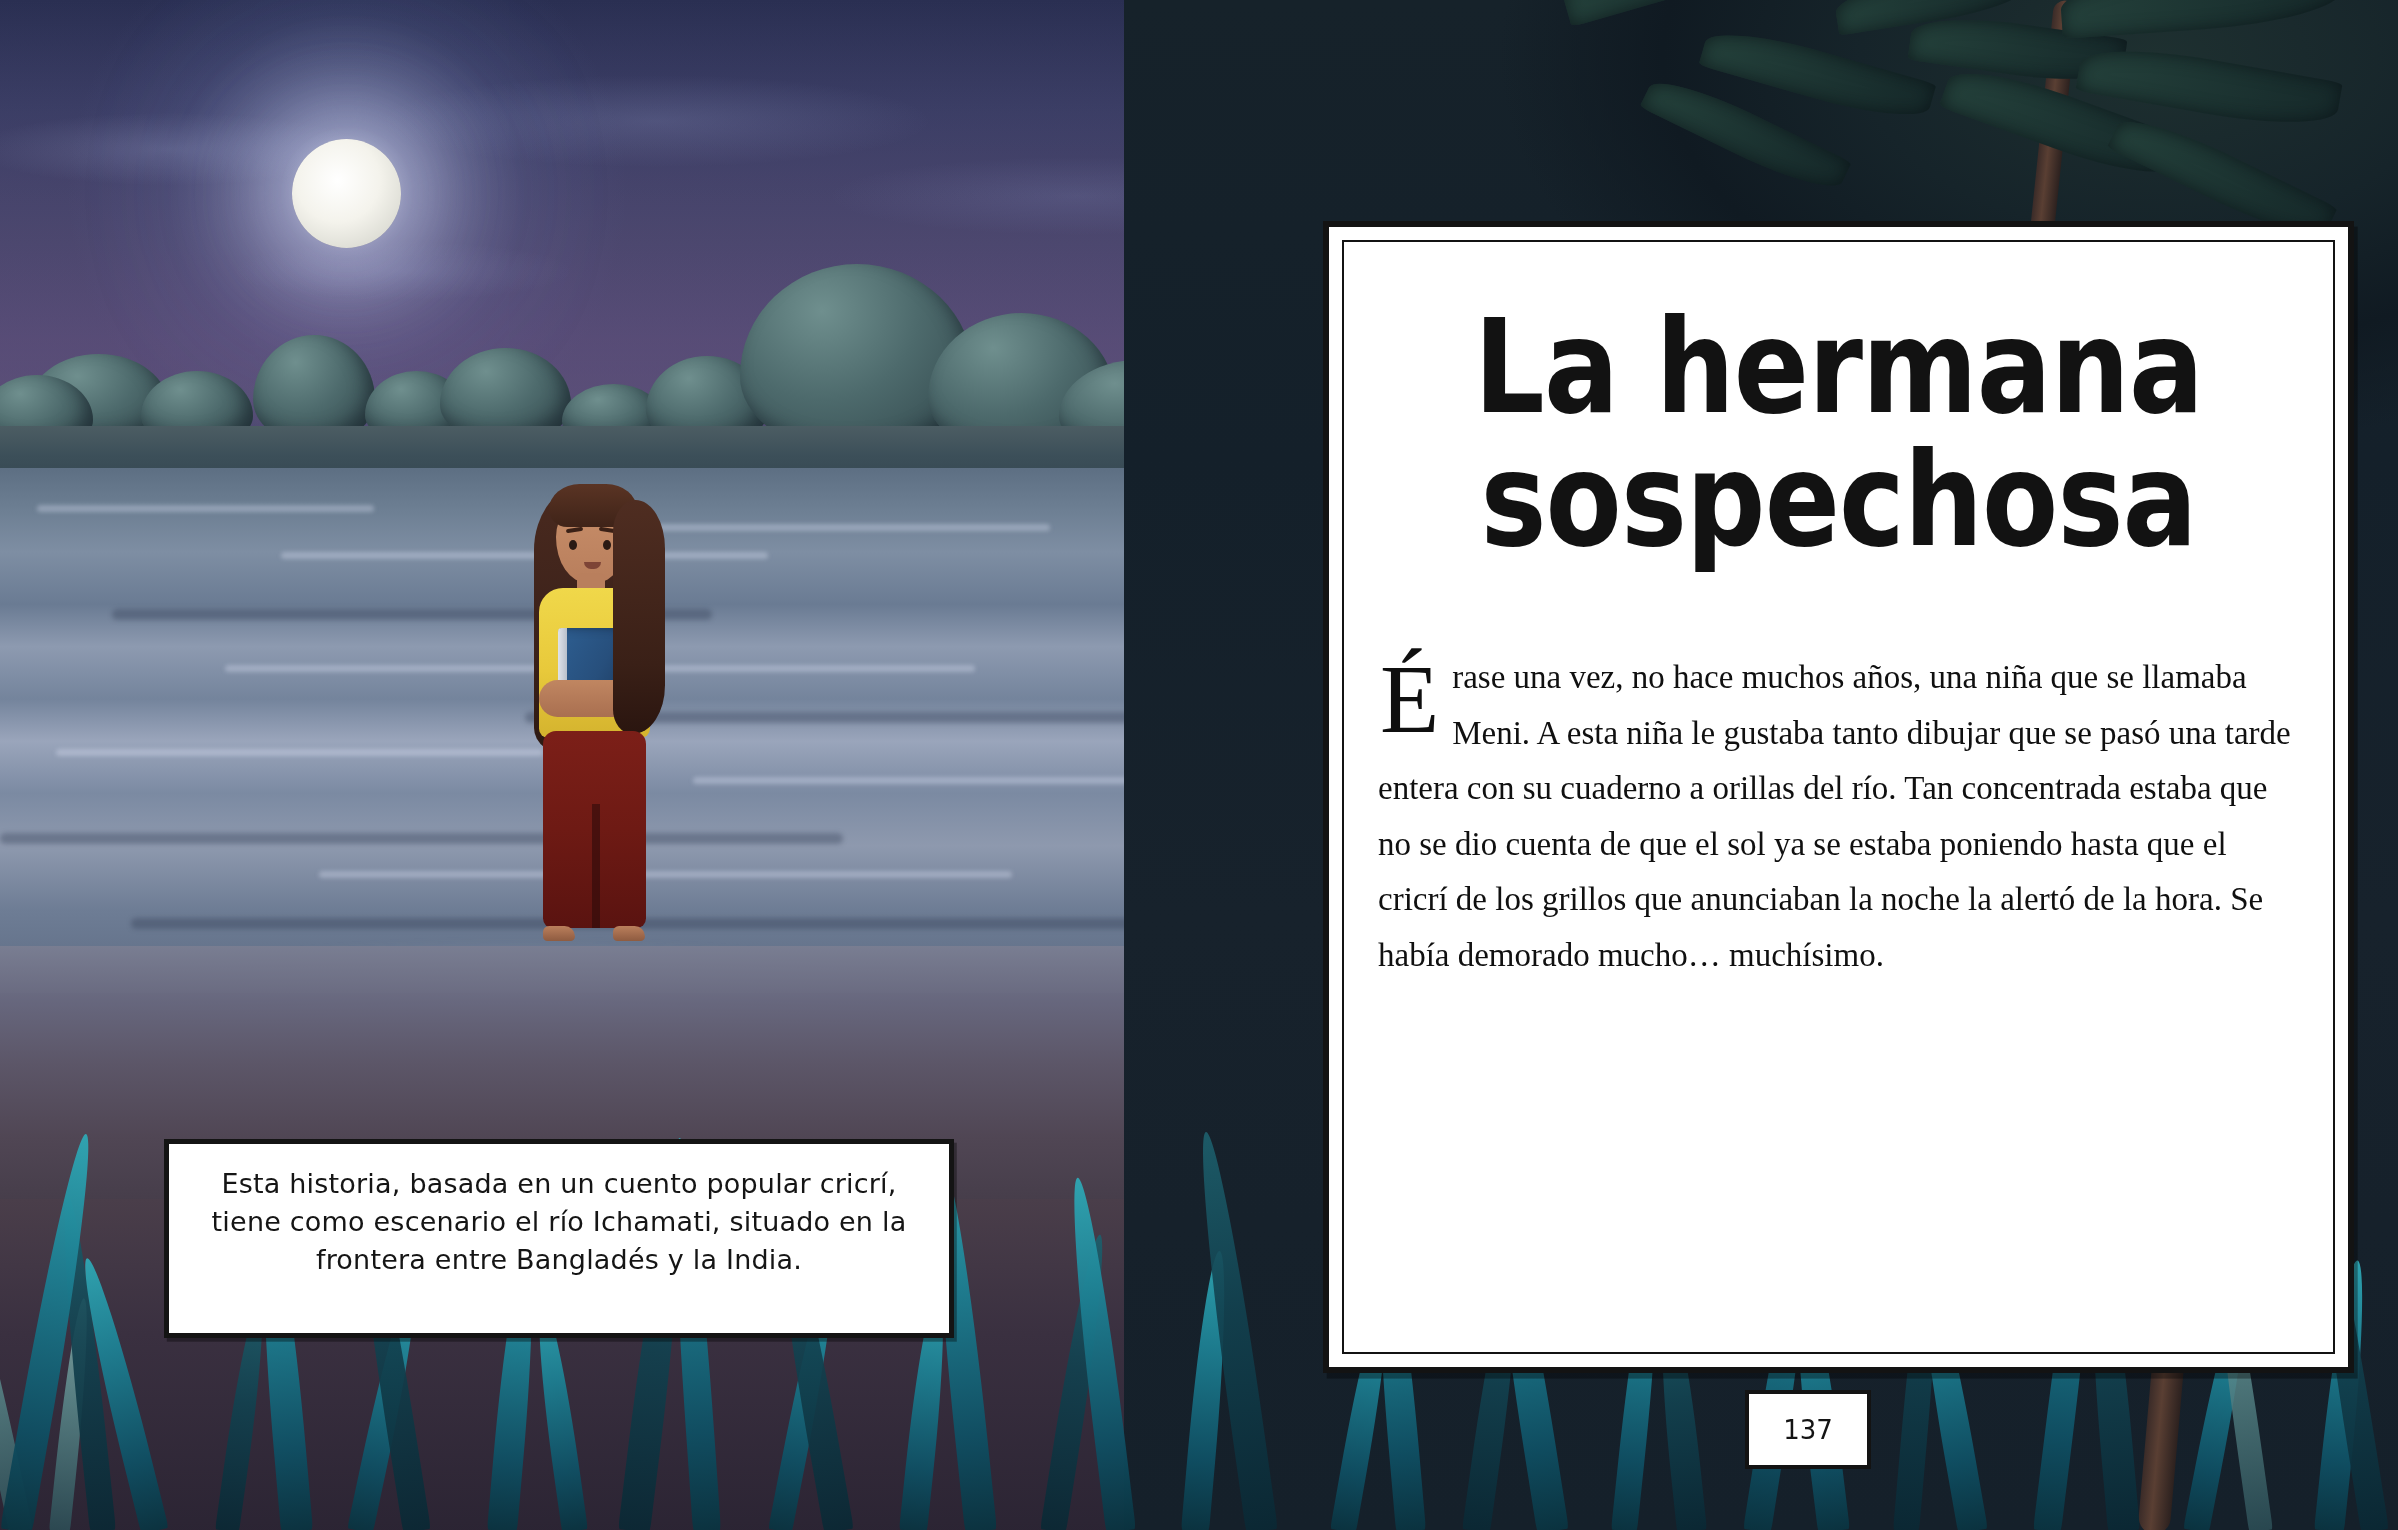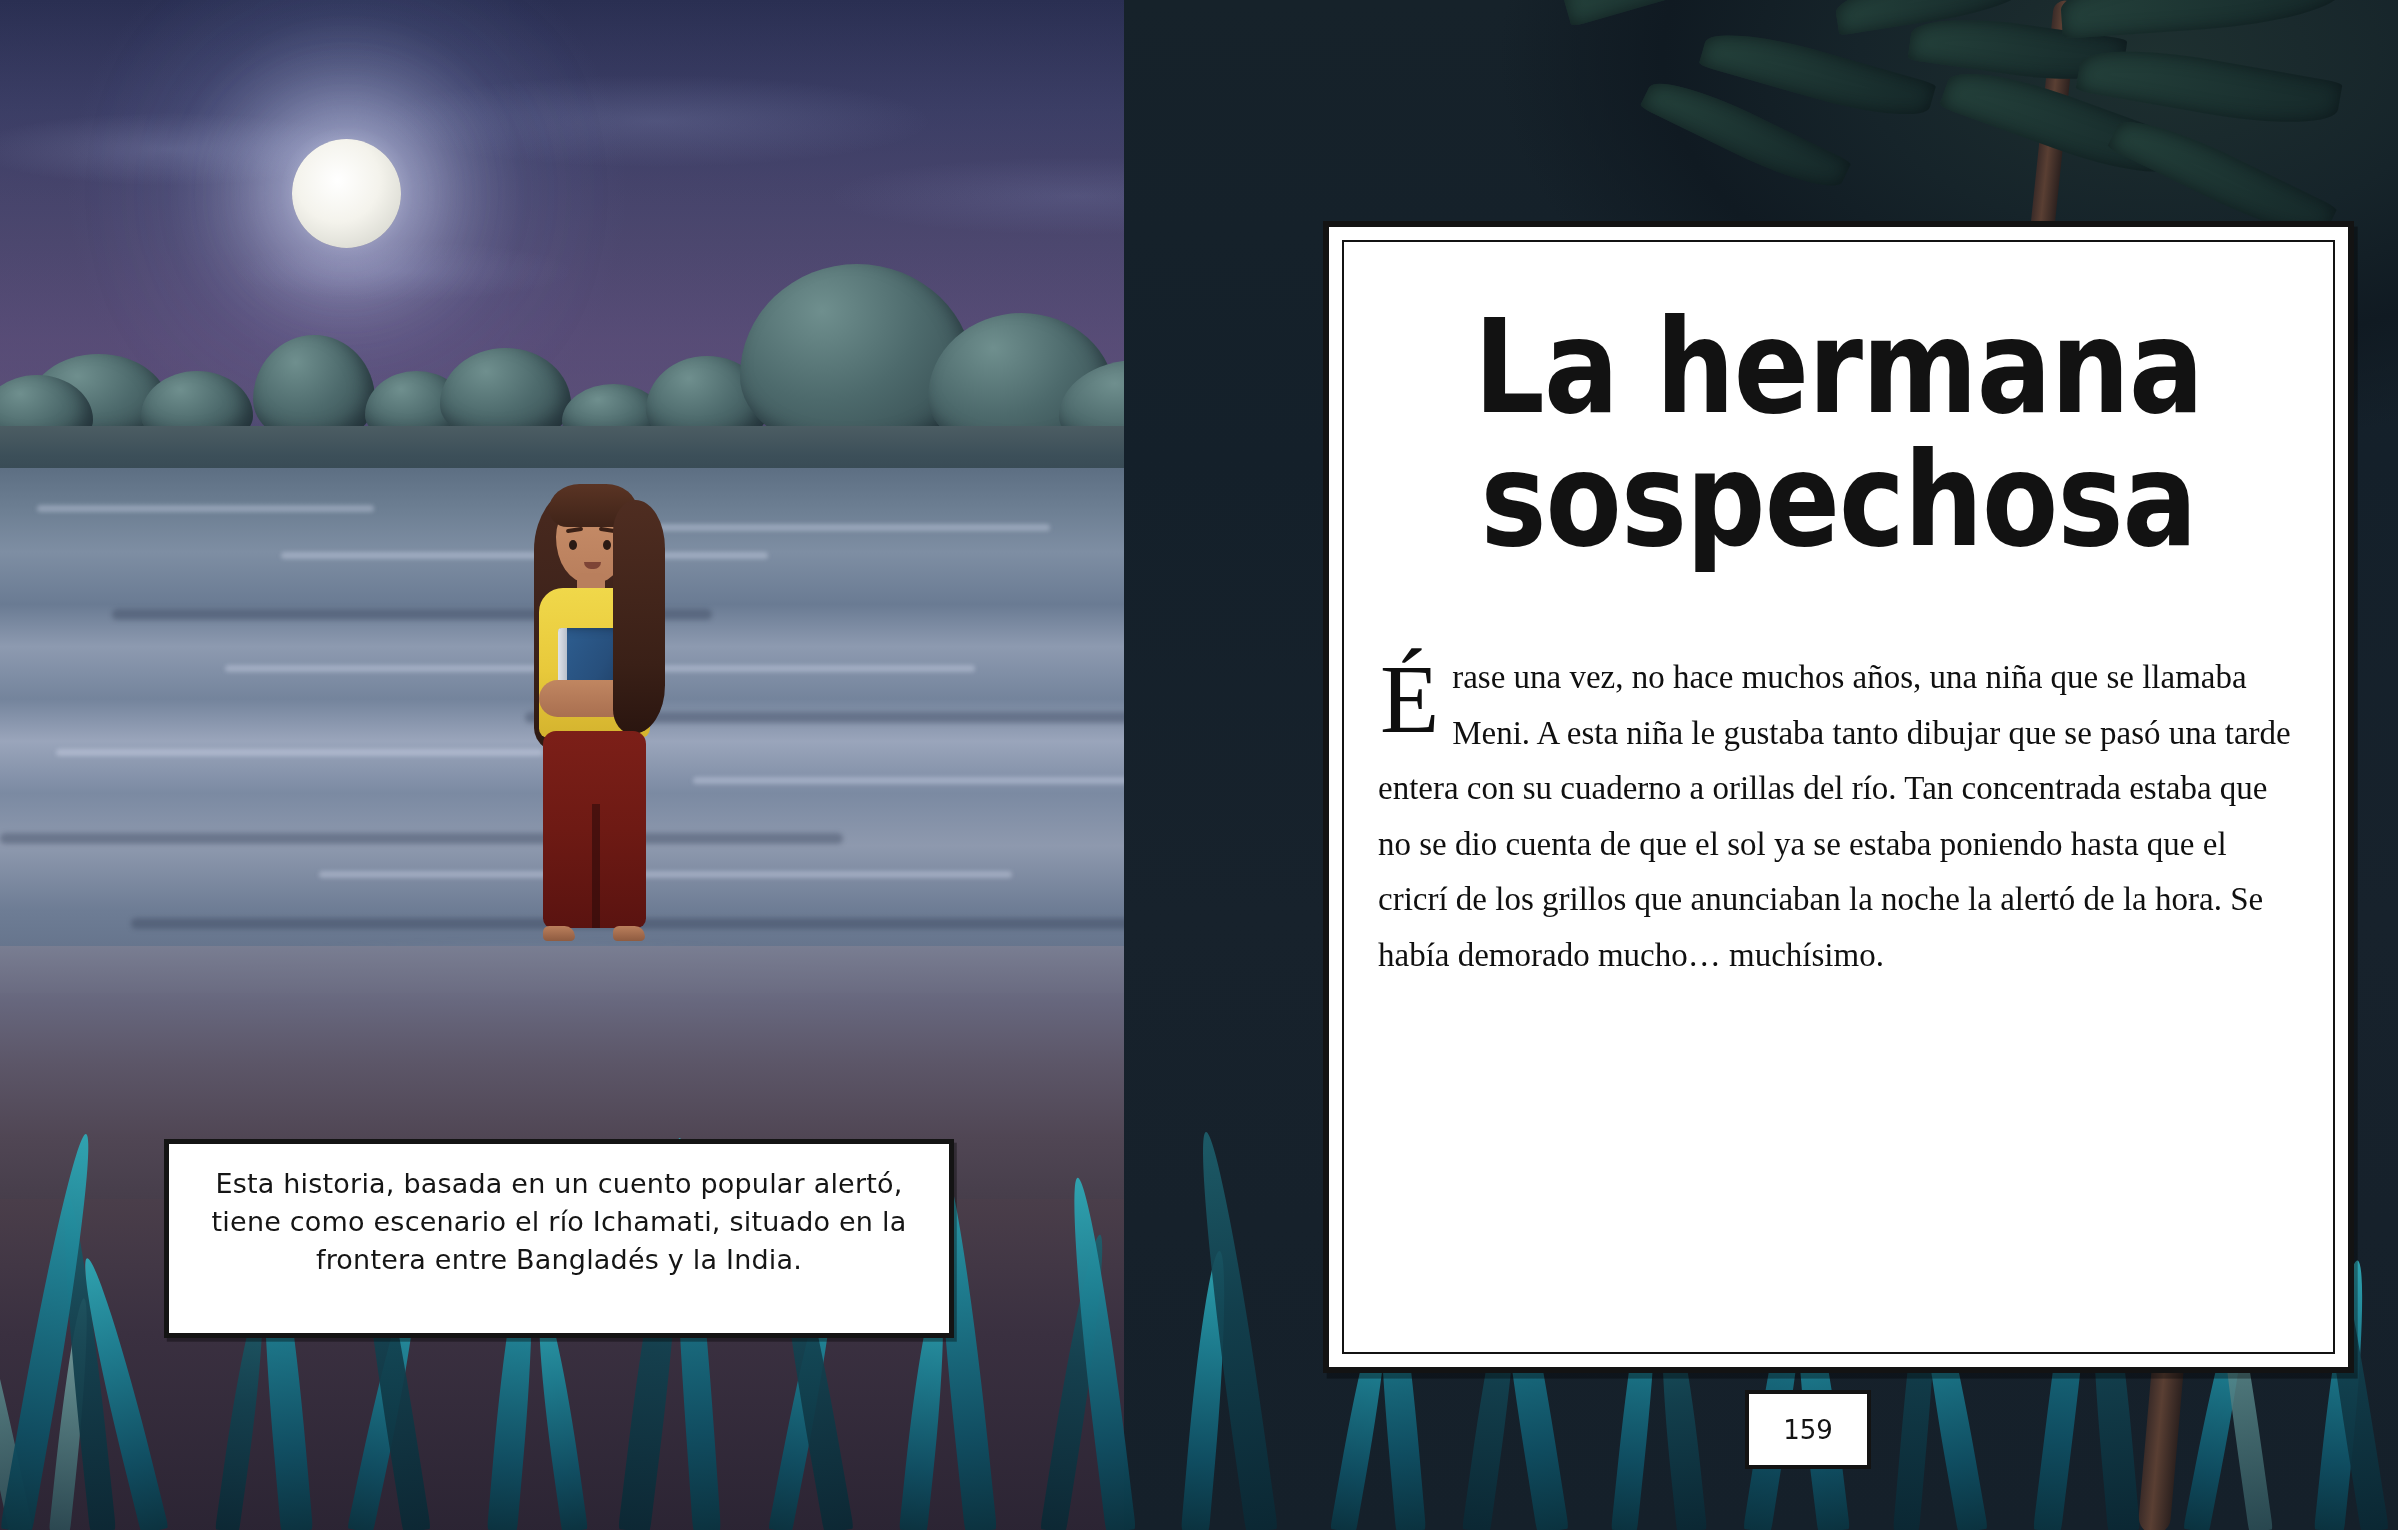--- a/index.html
+++ b/index.html
@@ -424,29 +424,29 @@
       <div class="blade" style="left:2033px; width:28px; height:375px; transform:rotate(7deg);"></div>
       <div class="blade dark" style="left:2108px; width:32px; height:300px; transform:rotate(-5deg);"></div>
       <div class="blade" style="left:2183px; width:26px; height:253px; transform:rotate(11deg);"></div>
       <div class="blade pale" style="left:2249px; width:24px; height:309px; transform:rotate(-8deg);"></div>
       <div class="blade" style="left:2314px; width:30px; height:272px; transform:rotate(6deg);"></div>
       <div class="blade dark" style="left:2361px; width:28px; height:356px; transform:rotate(-9deg);"></div>
     </div>
   </div>
 
   <div class="caption-box">
-    <div class="caption-inner">Esta historia, basada en un cuento popular alertó, tiene como escenario el río Ichamati, situado en la frontera entre Bangladés y la India.</div>
+    <div class="caption-inner">Esta historia, basada en un cuento popular cricrí, tiene como escenario el río Ichamati, situado en la frontera entre Bangladés y la India.</div>
   </div>
 
   <div class="story-panel">
     <div class="story-inner">
       <h1 class="story-title">La hermana sospechosa</h1>
       <div class="story-body">
         <span class="dropcap">É</span>
         <span>rase una vez, no hace muchos años, una niña que se llamaba Meni. A esta niña le gustaba tanto dibujar que se pasó una tarde entera con su cuaderno a orillas del río. Tan concentrada estaba que no se dio cuenta de que el sol ya se estaba poniendo hasta que el cricrí de los grillos que anunciaban la noche la alertó de la hora. Se había demorado mucho… muchísimo.</span>
       </div>
     </div>
   </div>
 
-  <div class="page-num">159</div>
+  <div class="page-num">137</div>
 
 </div>
 
 
 </body></html>

